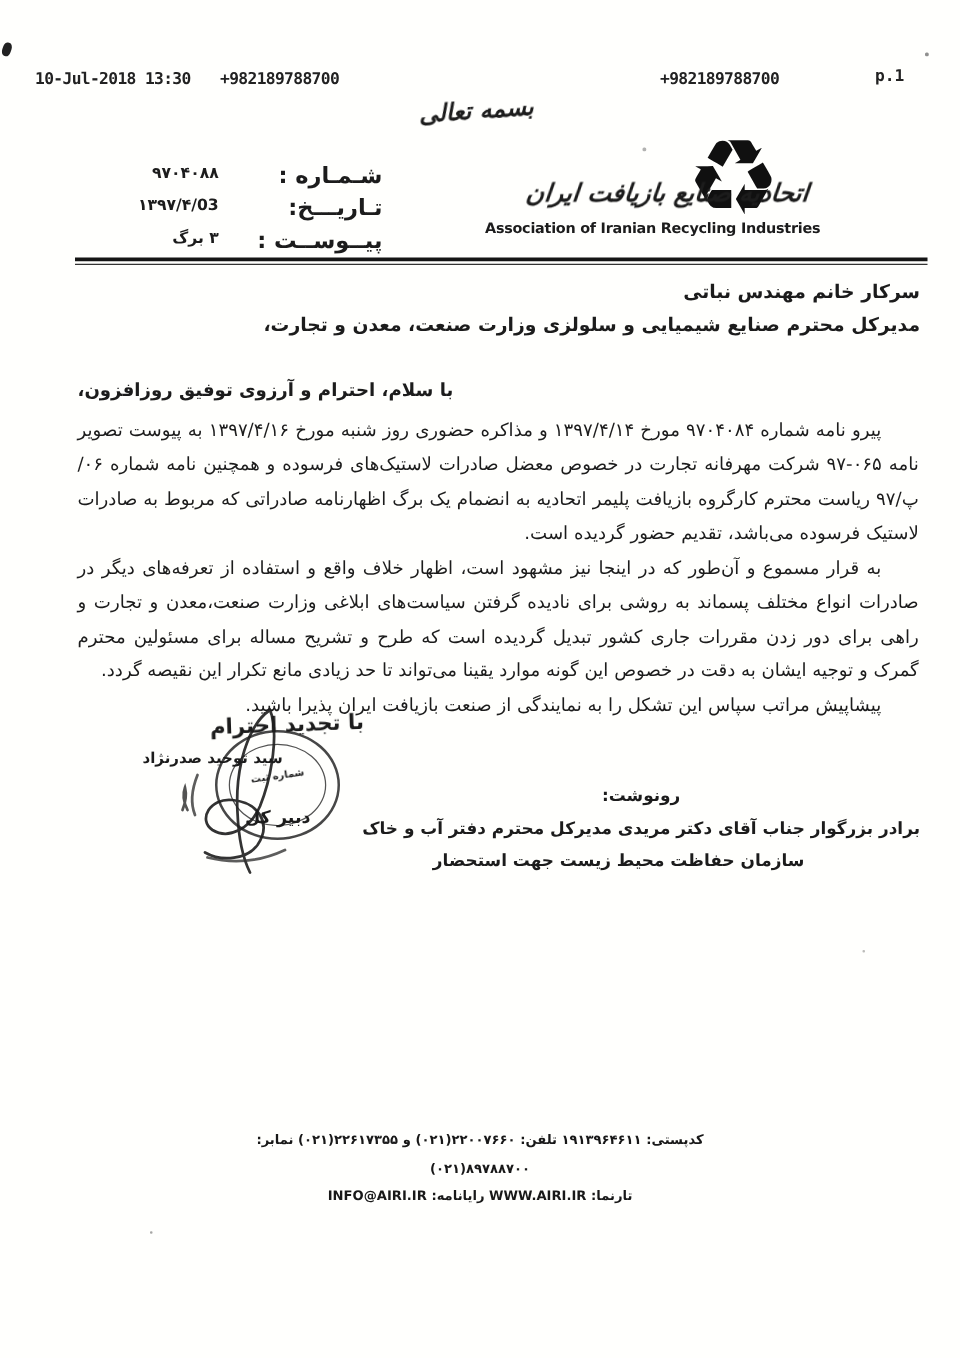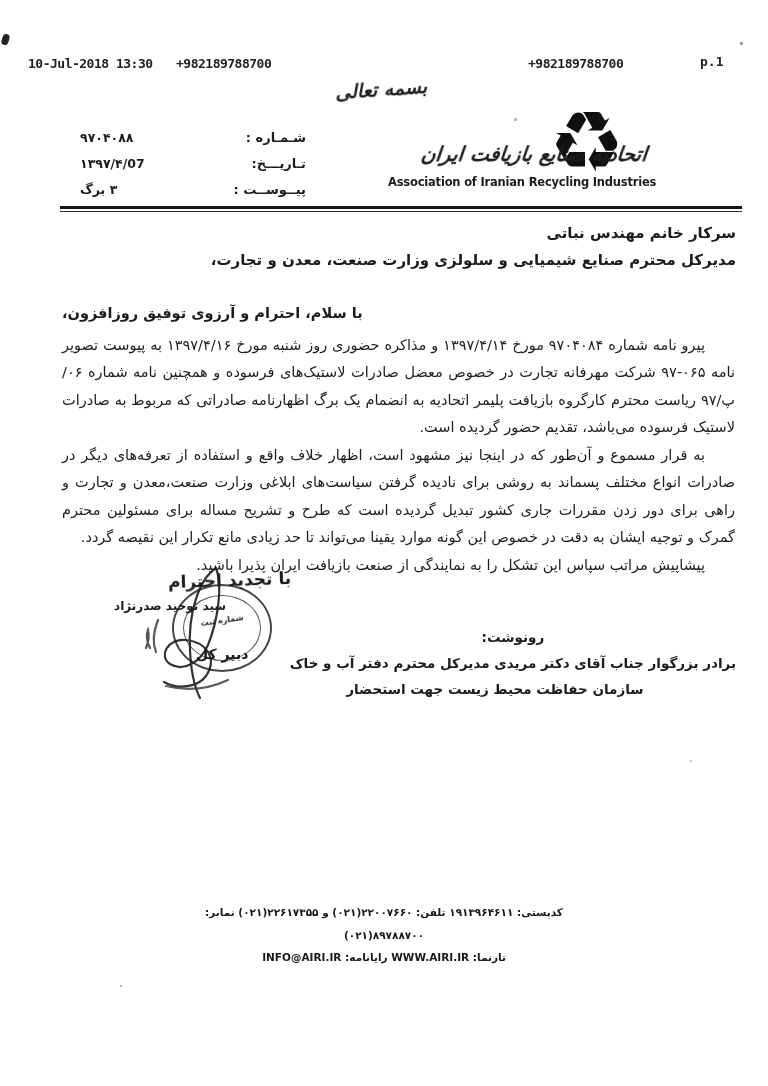--- a/index.html
+++ b/index.html
@@ -22,22 +22,22 @@
     transform:rotate(-4deg); filter:blur(.2px); }
   
   .logo { position:absolute; top:100px; left:549px; font-size:84px; line-height:84px;
     color:#101010; filter:blur(.3px); }
   .org-fa { position:absolute; top:142px; left:382px; width:265px; direction:rtl;
     font-size:20px; font-weight:bold; font-style:italic; white-space:nowrap;
     transform:skewX(-6deg); filter:blur(.2px); }
   .org-en { position:absolute; top:175px; left:388px; width:280px;
     font-size:11.5px; font-weight:bold; letter-spacing:-0.2px; }
   .meta-label { position:absolute; left:228px; width:78px; direction:rtl; text-align:right;
-    font-size:13px; font-weight:bold; white-space:nowrap; }
-  .meta-value { position:absolute; left:80px; width:95px; direction:rtl; text-align:left;
+    font-size:18px; font-weight:bold; white-space:nowrap; }
+  .meta-value { position:absolute; left:80px; width:95px; direction:rtl; text-align:right;
     font-size:12.5px; font-weight:bold; white-space:nowrap; }
   .row1 { top:130px; } .row2 { top:156px; } .row3 { top:182px; }
   .rule { position:absolute; top:206px; left:60px; width:682px; height:6px;
     border-top:3px solid #151515; border-bottom:1px solid #333; }
   
   .recipient { position:absolute; top:220px; right:32px; direction:rtl; text-align:right;
     font-size:15px; font-weight:bold; line-height:27px;margin-left:47px; }
   
   .body { position:absolute; top:300px; right:33px; left:62px; direction:rtl;
     font-size:14.5px; line-height:27.5px; text-align:justify; }
@@ -88,21 +88,21 @@
 
   <div class="bismillah">بسمه تعالی</div>
 
   <div class="logo">♻</div>
   <div class="org-fa">اتحادیه صنایع بازیافت ایران</div>
   <div class="org-en">Association of Iranian Recycling Industries</div>
 
   <span class="meta-label row1">شـمـاره :</span>
   <span class="meta-value row1">۹۷۰۴۰۸۸</span>
   <span class="meta-label row2">تـاریـــخ:</span>
-  <span class="meta-value row2">۱۳۹۷/۴/07</span>
+  <span class="meta-value row2">۱۳۹۷/۴/03</span>
   <span class="meta-label row3">پیــوســت :</span>
   <span class="meta-value row3">۳ برگ</span>
 
   <div class="rule"></div>
 
   <div class="recipient">
     <div>سرکار خانم مهندس نباتی</div>
     <div>مدیرکل محترم صنایع شیمیایی و سلولزی وزارت صنعت، معدن و تجارت،</div>
   </div>
 

